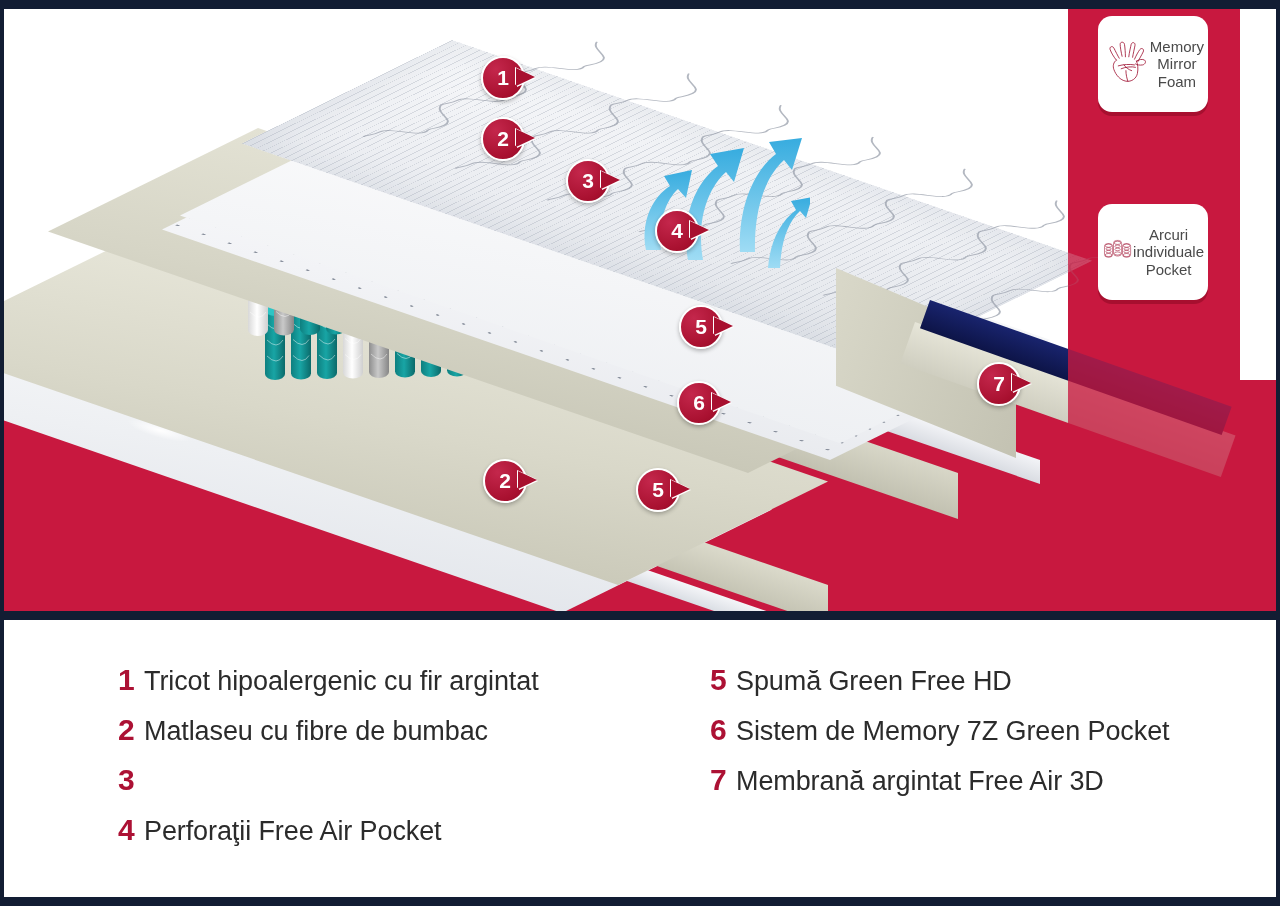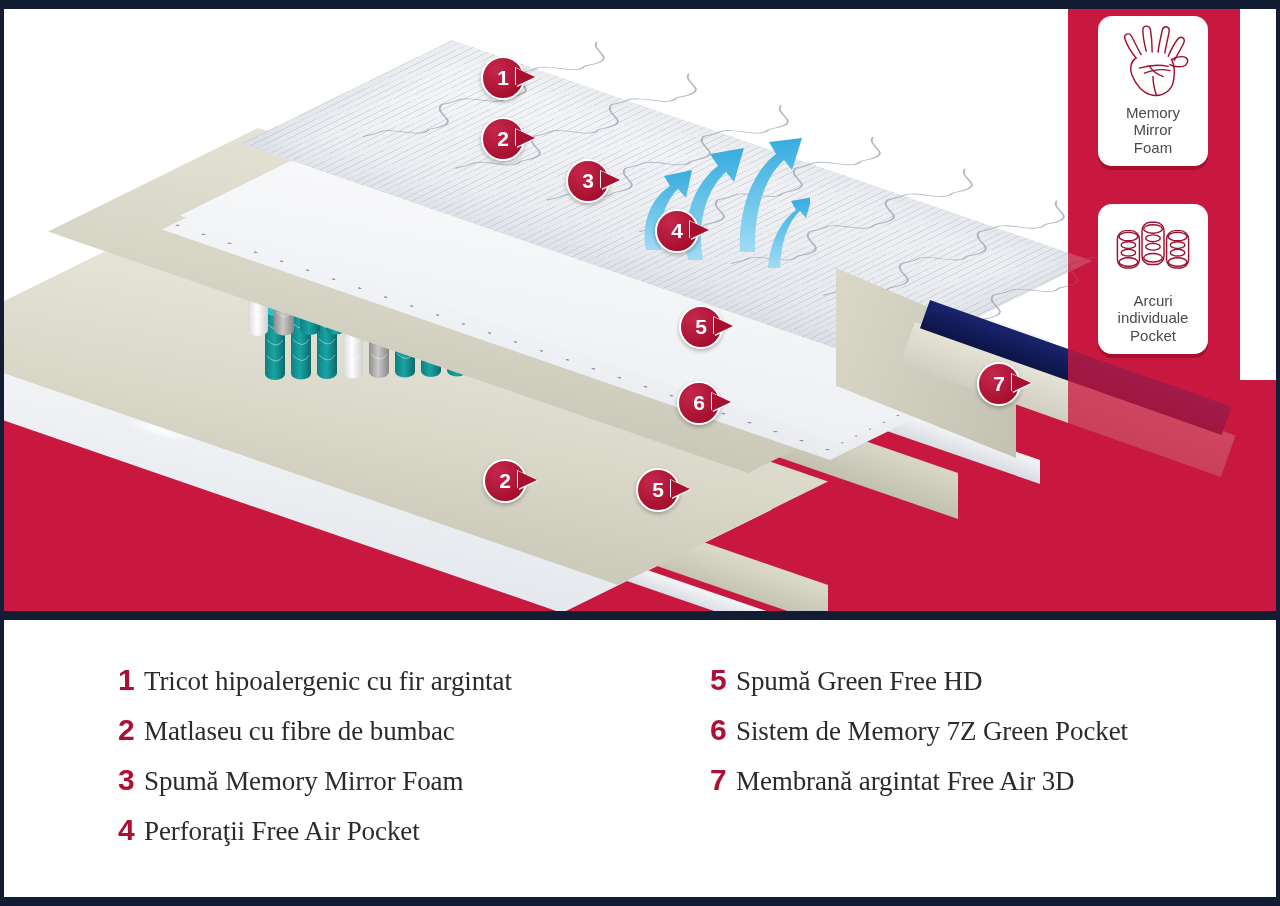--- a/index.html
+++ b/index.html
@@ -185,21 +185,21 @@
 
   
   .airflow{position:absolute;left:630px;top:100px;width:180px;height:170px;z-index:30;}
 
   
   .badge{
     position:absolute;left:1098px;width:110px;
     background:#ffffff;
     border-radius:14px;
     box-shadow:0 4px 0 rgba(140,10,35,.55);
-    display:flex;flex-direction:column;align-items:center;
+    display:flex;flex-direction:row;align-items:center;
     padding:8px 4px 10px 4px;box-sizing:border-box;
     z-index:50;
   }
   #badge-memory{top:16px;}
   #badge-pocket{top:204px;}
   .badge-icon{width:86px;height:78px;display:block;}
   .badge-label{
     margin-top:2px;text-align:center;
     font-size:15px;line-height:1.16;color:#4a4a4a;
     font-family:"Liberation Sans",sans-serif;
@@ -218,21 +218,21 @@
     margin-bottom:16px;
     white-space:nowrap;
   }
   .legend-num{
     color:#ac1134;font-size:30px;font-weight:bold;
     width:26px;flex:0 0 26px;
     font-family:"Liberation Sans",sans-serif;
   }
   .legend-text{
     color:#2b2b2b;font-size:27px;
-    font-family:Liberation Serif, serif;
+    font-family:Liberation Sans, sans-serif;
     letter-spacing:-.1px;
   }
 </style>
 </head>
 <body>
 
 <div class="page">
 
   <div class="stage">
 
@@ -1199,21 +1199,20 @@
         <div class="legend-item">
           <span class="legend-num">1</span>
           <span class="legend-text">Tricot hipoalergenic cu fir argintat</span>
         </div>
         <div class="legend-item">
           <span class="legend-num">2</span>
           <span class="legend-text">Matlaseu cu fibre de bumbac</span>
         </div>
         <div class="legend-item">
           <span class="legend-num">3</span>
-          <span class="legend-text">Spumă Memory Mirror Foam</span>
         </div>
         <div class="legend-item">
           <span class="legend-num">4</span>
           <span class="legend-text">Perforaţii Free Air Pocket</span>
         </div>
       </div>
     <div class="legend-col" id="legend-col-right">
         <div class="legend-item">
           <span class="legend-num">5</span>
           <span class="legend-text">Spumă Green Free HD</span>

